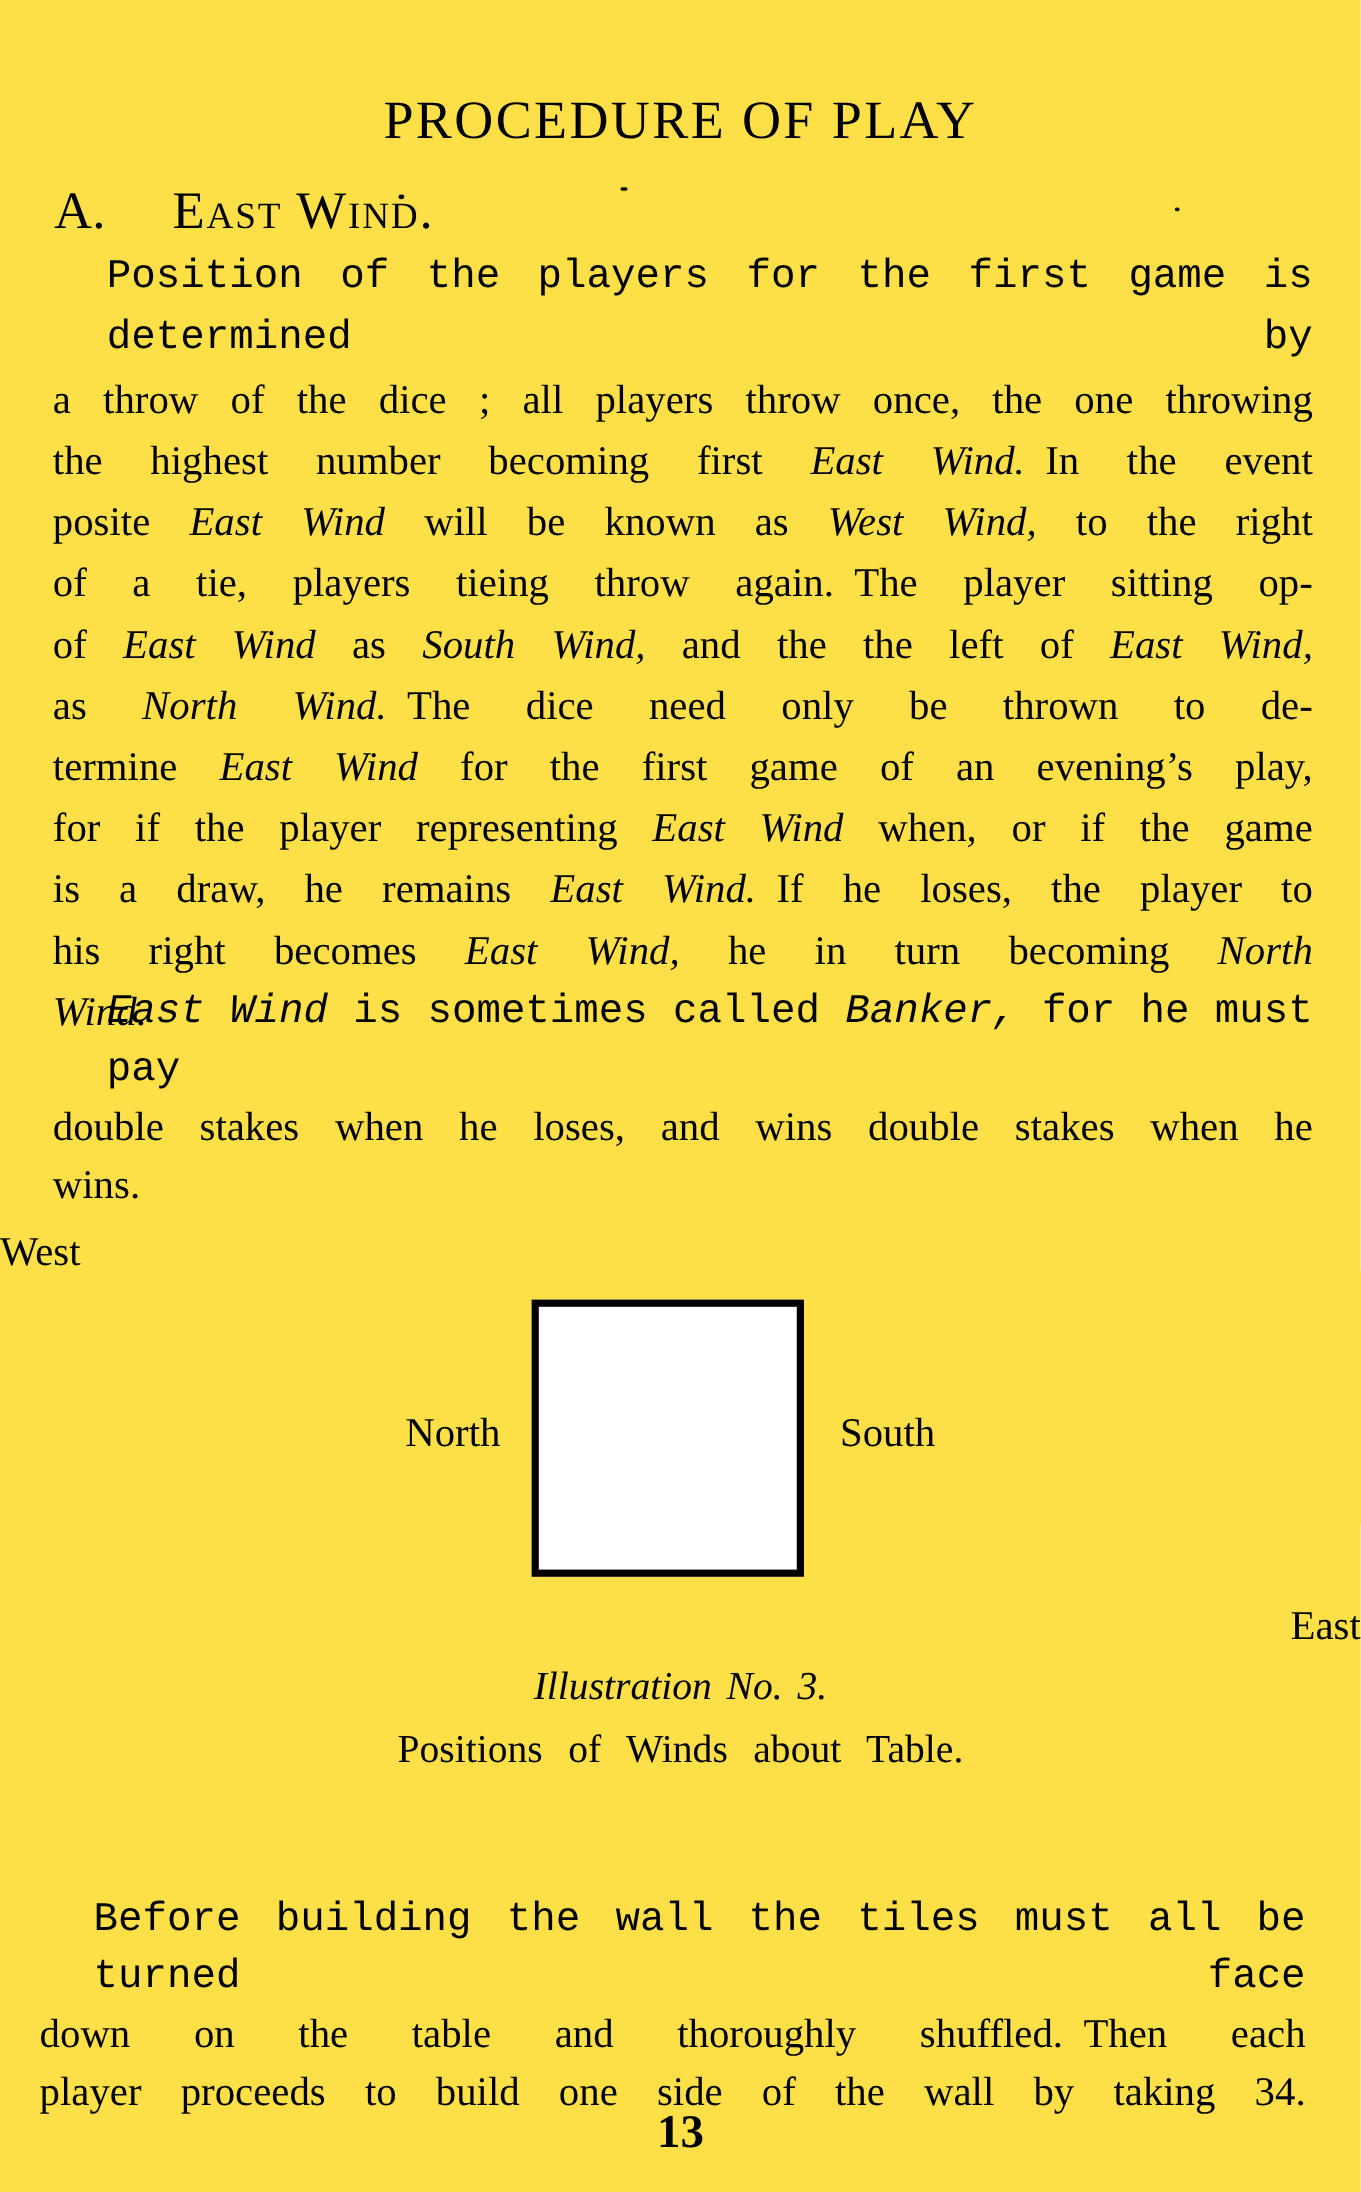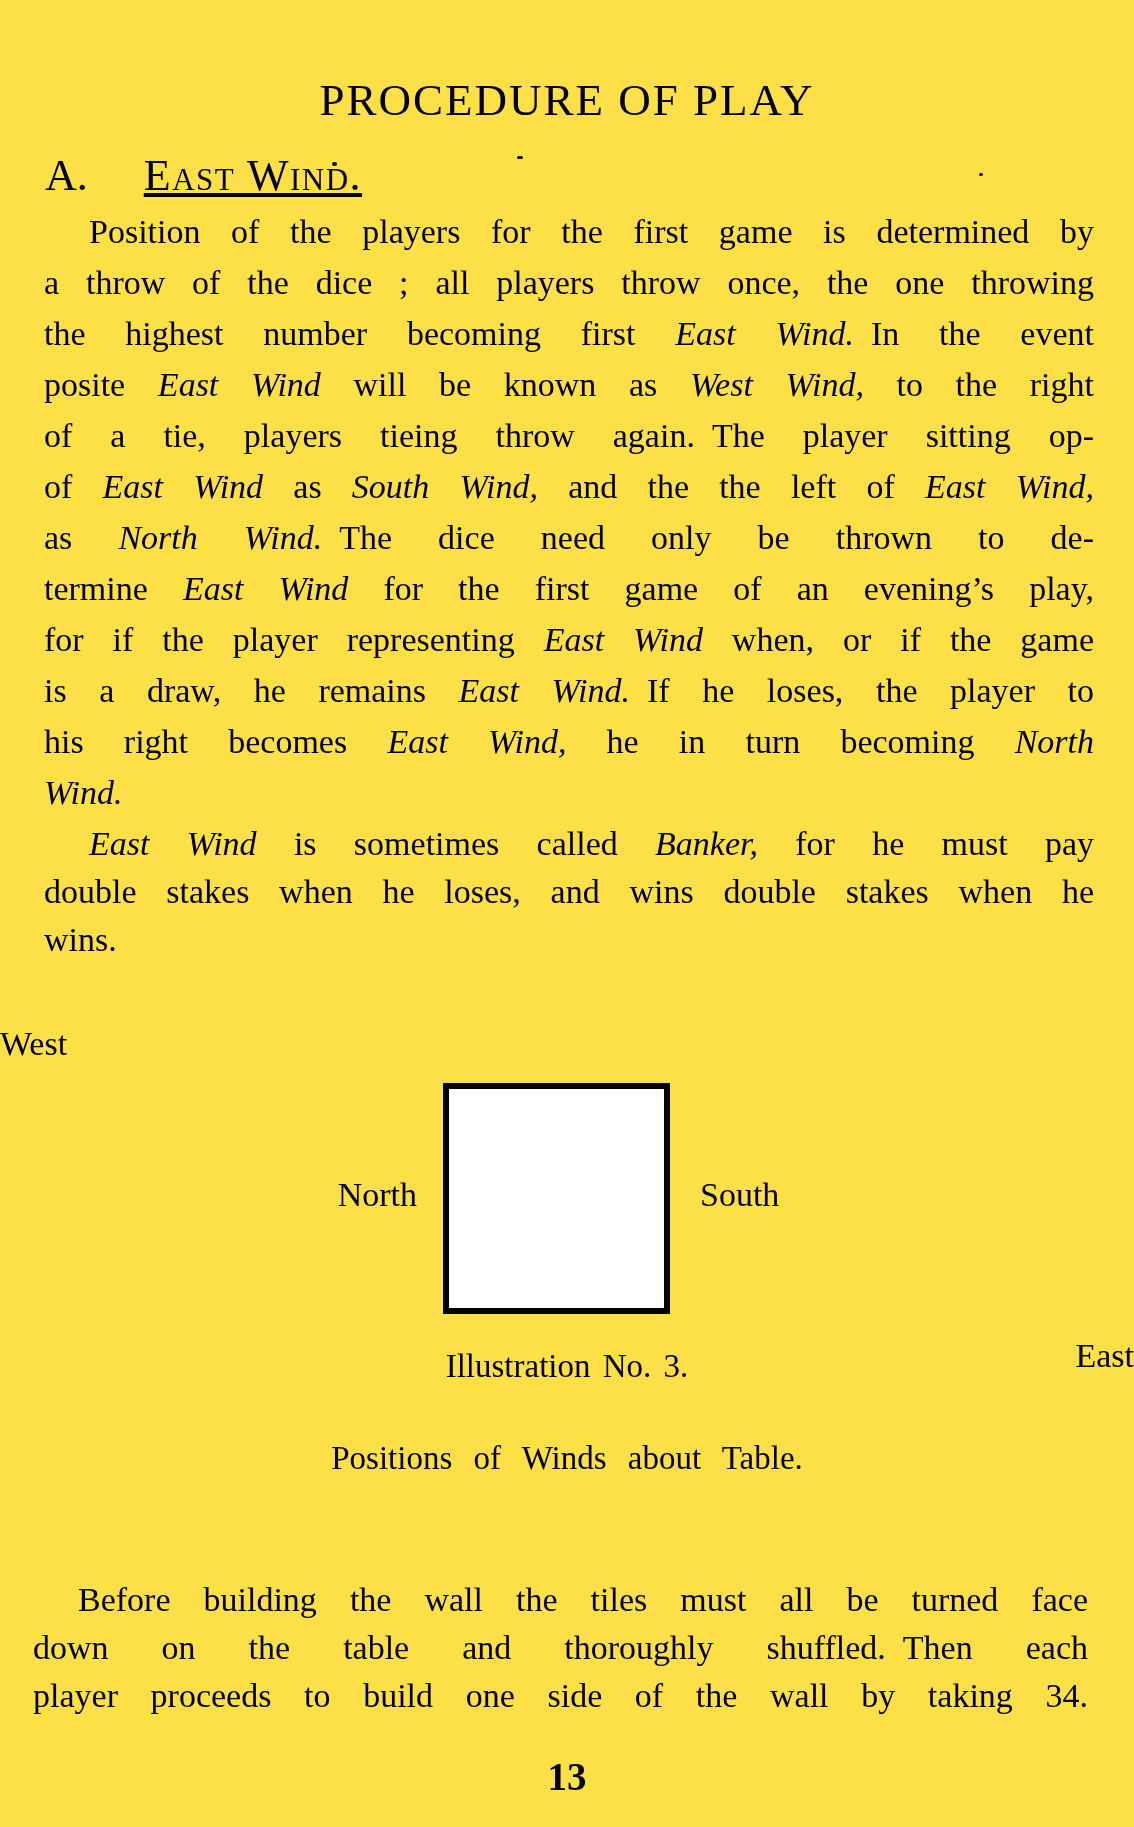--- a/index.html
+++ b/index.html
@@ -12,55 +12,55 @@
     color:#000;
   }
   
   .title{
     position:absolute;top:78px;left:0;width:1134px;
     margin:0;text-align:center;
     font-size:45px;font-weight:400;line-height:1;
     letter-spacing:2px;
   }
   
-  .heading{position:absolute;font-size:44px;line-height:1;white-space:nowrap;text-decoration:underline;}
+  .heading{position:absolute;font-size:44px;line-height:1;white-space:nowrap;}
   .heading .sec-label{display:inline-block;}
   .heading .sec-title{font-variant-caps:small-caps;letter-spacing:1.5px;}
   .heading-a{top:154px;left:45px;}
   .heading-a .sec-title{margin-left:56px;}
   .heading-b{top:1519px;left:33px;}
   .heading-b .sec-title{margin-left:48px;}
   
   .para{position:absolute;font-size:34px;}
   .para .line{
     text-align:justify;
     text-align-last:justify;
     white-space:normal;
   }
   .para .line.last{text-align-last:left;}
-  .para .line.indent{padding-left:45px;}
+  .para .line.indent{padding-left:45px;font-family:Liberation Mono, monospace;}
   .para .it, .it{font-style:italic;}
   .para1{top:206px;left:44px;width:1050px;line-height:51px;}
   .para2{top:820px;left:44px;width:1050px;line-height:48px;}
   .para3{top:1576px;left:33px;width:1055px;line-height:48px;}
   
   .ill-label{position:absolute;font-size:34px;line-height:34px;}
   .ill-west{top:1027px;left:0;width:1134px;}
   .ill-north{top:1178px;left:200px;width:217px;text-align:right;}
   .ill-south{top:1178px;left:700px;width:220px;text-align:left;}
   .ill-east{top:1339px;left:0;width:1134px;text-align:right;}
   .table-square{
     position:absolute;top:1083px;left:443px;
     width:227px;height:231px;
     box-sizing:border-box;
     border:6px solid #000;
     background:#ffffff;
   }
   .caption{position:absolute;left:0;width:1134px;text-align:center;font-size:33px;line-height:33px;}
-  .cap1{top:1350px;word-spacing:4px;}
+  .cap1{top:1390px;word-spacing:4px;font-style:italic;}
   .cap2{top:1442px;word-spacing:13px;}
   
   .page-number{
     position:absolute;top:1757px;left:0;width:1134px;
     text-align:center;font-size:39px;font-weight:700;line-height:1;
   }
   
   .speck{position:absolute;background:#111;border-radius:2px;}
   .sp1{top:156px;left:517px;width:6px;height:3px;}
   .sp2{top:162px;left:332px;width:5px;height:4px;}

